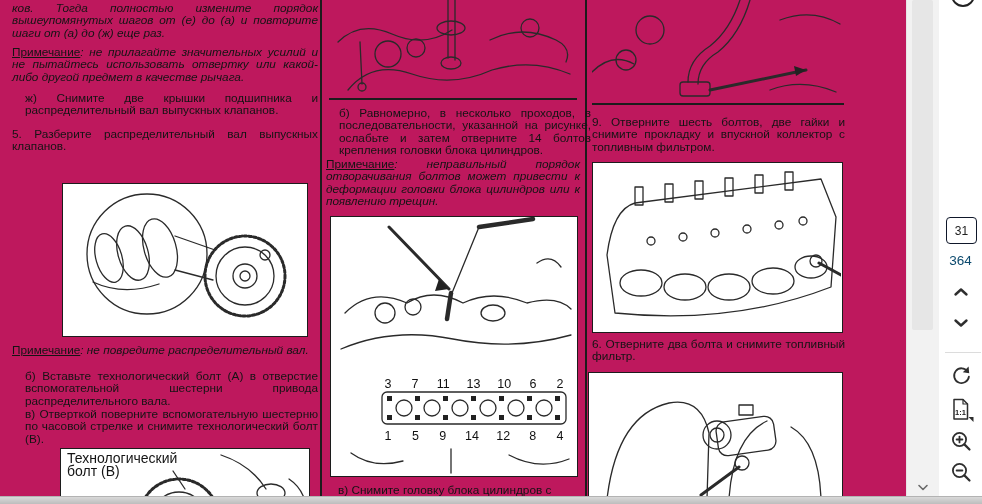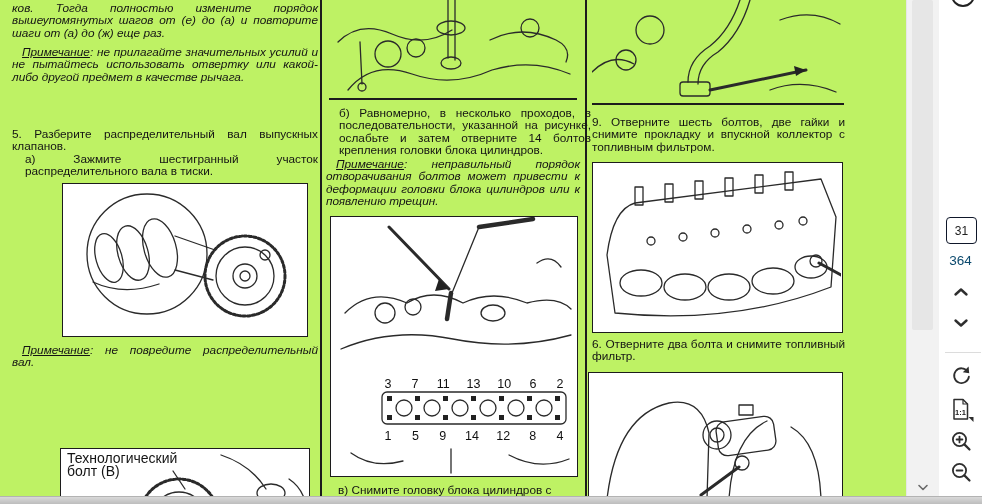--- a/index.html
+++ b/index.html
@@ -1,24 +1,24 @@
 <!DOCTYPE html>
 <html><head>
 <meta charset="utf-8">
 <style>
   html,body{margin:0;padding:0;background:#fff;}
   .screen{position:relative;width:982px;height:504px;overflow:hidden;background:#fff;
           font-family:"Liberation Sans",sans-serif;color:#161616;}
   
-  .page{position:absolute;left:0;top:0;width:906px;height:496px;background:#bef264;overflow:hidden;}
+  .page{position:absolute;left:0;top:0;width:906px;height:496px;background:#be185d;overflow:hidden;}
   .vline{position:absolute;top:0;width:1.5px;height:496px;background:#1c1c1c;}
   .hline{position:absolute;height:1.5px;background:#1c1c1c;}
   .blk{position:absolute;font-size:11.8px;line-height:12.4px;text-align:justify;color:#141414;}
   .ital{font-style:italic;}
-  .nlead{font-style:italic;text-decoration:underline;margin-left:10px;}
+  .nlead{text-decoration:underline;}
   .sub{padding-left:13px;}
   .figbox{position:absolute;border:1.4px solid #1c1c1c;background:#fff;box-sizing:border-box;overflow:hidden;}
   .art path,.art circle,.art ellipse,.art line,.art rect,.art polyline{fill:none;stroke:#2a2a2a;stroke-width:1.3;stroke-linecap:round;stroke-linejoin:round;}
   .art .thick{stroke-width:3;}
   .art .fat{stroke-width:4.5;}
   .art .fill{fill:#222;stroke:none;}
   .figlabel{position:absolute;left:6px;top:3px;font-size:14px;line-height:12.5px;color:#141414;width:110px;}
   .bolt-diagram{position:absolute;left:50px;top:160px;width:186px;}
   .bolt-row{display:flex;justify-content:space-between;font-size:12.5px;color:#111;padding:0 2px;}
   .bolt-row span{min-width:10px;text-align:center;}
@@ -44,41 +44,43 @@
 
 <div class="screen">
 
   <div class="page">
 
     <div class="vline" style="left:320px"></div>
     <div class="vline" style="left:585px"></div>
 
     <div class="blk ital" style="left:12px;top:2px;width:306px">ков. Тогда полностью измените порядок вышеупомянутых шагов от (е) до (а) и повторите шаги от (а) до (ж) еще раз.</div>
     <div class="blk" style="left:12px;top:46px;width:306px"><span class="nlead">Примечание</span><span class="ital">: не прилагайте значительных усилий и не пытайтесь использовать отвертку или какой-либо другой предмет в качестве рычага.</span></div>
+    <div class="blk sub" style="left:12px;top:92px;width:293px">ж) Снимите две крышки подшипника и распределительный вал выпускных клапанов.</div>
     <div class="blk" style="left:12px;top:128px;width:306px">5. Разберите распределительный вал выпускных клапанов.</div>
-    <div class="blk sub" style="left:12px;top:153px;width:293px">а) Зажмите шестигранный участок распределительного вала в тиски.</div>
 
     <div class="figbox" style="left:62px;top:183px;width:246px;height:154px">
       <svg class="art" width="244" height="151" viewBox="0 0 244 151">
         <circle cx="84" cy="70" r="60"></circle>
         <ellipse cx="46" cy="74" rx="13" ry="25" transform="rotate(-16 46 74)"></ellipse>
         <ellipse cx="70" cy="69" rx="15" ry="28" transform="rotate(-16 70 69)"></ellipse>
         <ellipse cx="97" cy="64" rx="16" ry="30" transform="rotate(-16 97 64)"></ellipse>
         <path d="M30 98 Q60 112 96 100"></path>
         <path d="M112 52 L152 66"></path>
         <path d="M112 86 L150 96"></path>
         <circle cx="182" cy="92" r="40" stroke-dasharray="2.6 2.2" class="thick"></circle>
         <circle cx="182" cy="92" r="29"></circle>
         <circle cx="182" cy="92" r="12"></circle>
         <circle cx="182" cy="92" r="5"></circle>
         <circle cx="202" cy="71" r="5"></circle>
       </svg>
     </div>
 
     <div class="blk" style="left:12px;top:344px;width:306px"><span class="nlead">Примечание</span><span class="ital">: не повредите распределительный вал.</span></div>
+    <div class="blk sub" style="left:12px;top:370px;width:293px">б) Вставьте технологический болт (А) в отверстие вспомогательной шестерни привода распределительного вала.</div>
+    <div class="blk sub" style="left:12px;top:408px;width:293px">в) Отверткой поверните вспомогательную шестерню по часовой стрелке и снимите технологический болт (В).</div>
 
     <div class="figbox" style="left:60px;top:448px;width:250px;height:60px">
       <div class="figlabel">Технологический болт (В)</div>
       <svg class="art" width="248" height="56" viewBox="0 0 248 56">
         <circle cx="118" cy="70" r="40" stroke-dasharray="2.6 2.2" class="thick"></circle>
         <circle cx="118" cy="70" r="27"></circle>
         <path d="M112 22 L124 40"></path>
         <path d="M160 6 Q190 16 205 40"></path>
         <ellipse cx="210" cy="44" rx="14" ry="9"></ellipse>
         <path d="M228 30 Q240 38 244 52"></path>

